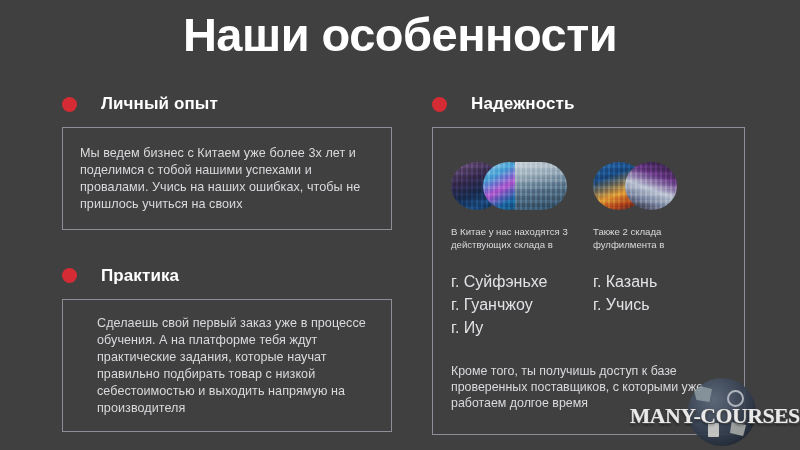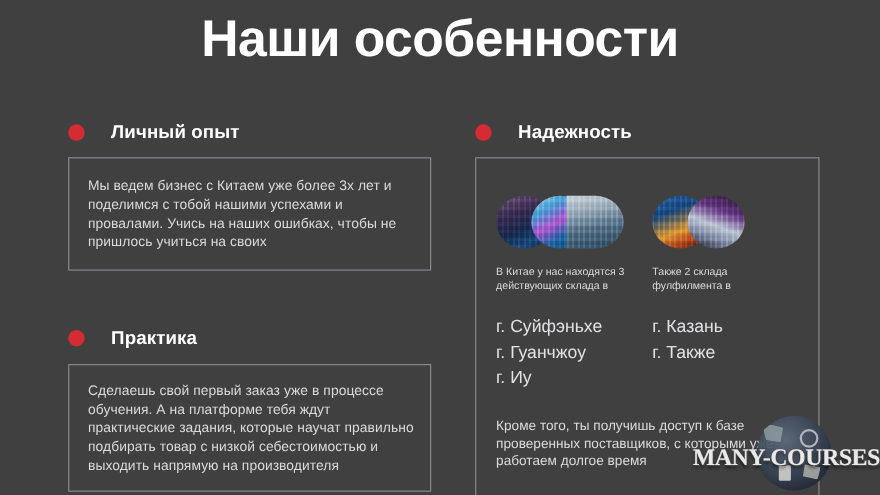--- a/index.html
+++ b/index.html
@@ -48,21 +48,20 @@
     top: 92px;
     width: 313px;
   }
 
   
   .sect-head {
     display: flex;
     align-items: center;
     height: 24px;
     margin-bottom: 11px;
-    margin-top: 16px;
   }
   .dot {
     width: 15px;
     height: 15px;
     border-radius: 50%;
     background: #d42b34;
     flex: 0 0 auto;
   }
   .sect-title {
     color: #ffffff;
@@ -77,21 +76,21 @@
   .box {
     border: 1px solid #8e8e96;
     box-sizing: border-box;
     color: #dcdce0;
   }
   .box-left-1 {
     padding: 17px 8px 15px 17px;
   }
   .box-left-2 {
     margin-top: 0;
-    padding: 15px 14px 14px 17px;
+    padding: 15px 14px 14px 34px;
   }
   .body-text {
     font-size: 12.6px;
     line-height: 1.36;
     color: #dadade;
     letter-spacing: 0.05px;
   }
   .gap-between {
     height: 34px;
   }
@@ -312,21 +311,21 @@
             <div>г. Суйфэньхе</div>
             <div>г. Гуанчжоу</div>
             <div>г. Иу</div>
           </div>
         </div>
 
         <div class="wh-col second">
           <div class="wh-lead">Также 2 склада фулфилмента в</div>
           <div class="wh-cities">
             <div>г. Казань</div>
-            <div>г. Также</div>
+            <div>г. Учись</div>
           </div>
         </div>
 
       </div>
 
       <div class="closing">Кроме того, ты получишь доступ к базе проверенных поставщиков, с которыми уже работаем долгое время</div>
 
     </div>
   </div>
 

